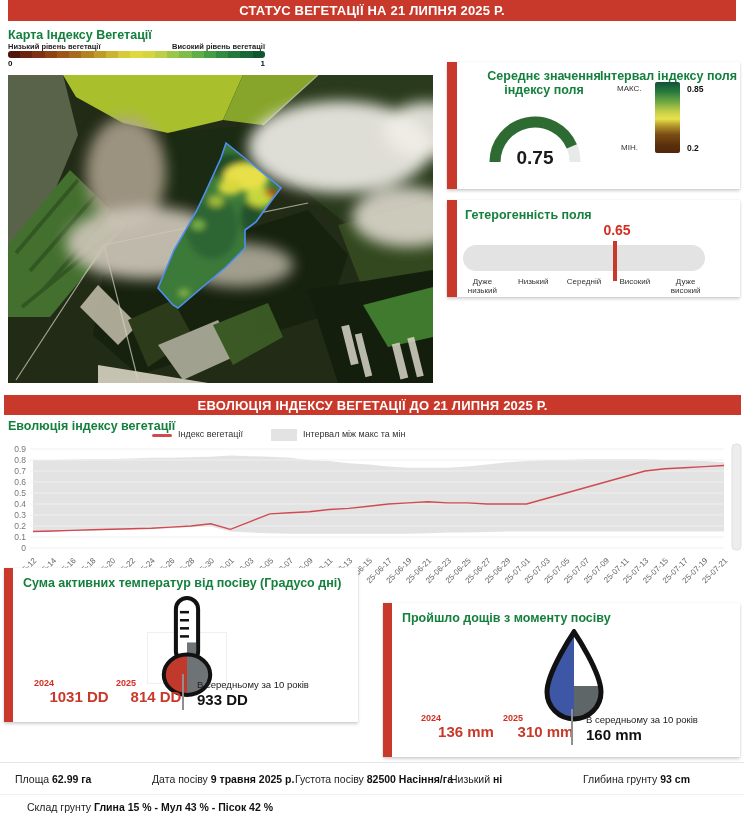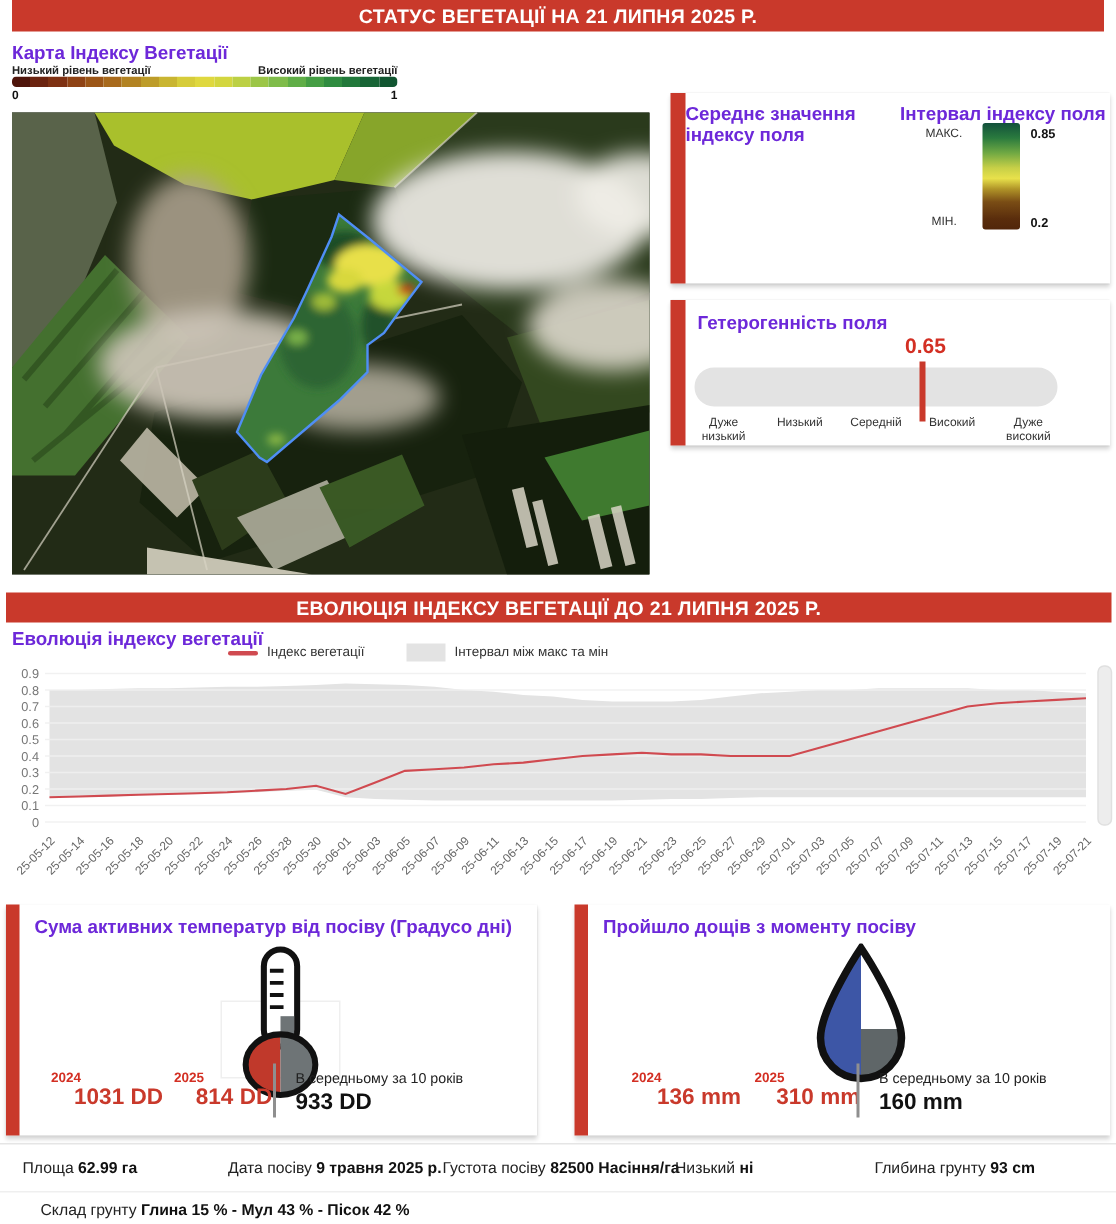--- a/index.html
+++ b/index.html
@@ -5,44 +5,44 @@
   * { margin:0; padding:0; box-sizing:border-box; }
   html,body { background:#fff; }
   body { font-family:"Liberation Sans", sans-serif; }
   #app { position:relative; width:744px; height:816px; background:#fff; overflow:hidden; }
 
   .redbar { position:absolute; background:#c9392b; color:#ffffff; font-weight:bold;
             font-size:13px; text-align:center; line-height:21px; letter-spacing:.2px; }
   #topbar { left:8px; top:0; width:728px; height:21px; }
   #evobar { left:4px; top:395px; width:737px; height:20px; }
 
-  .red-heading { color:#6d28d9; font-weight:bold; font-size:12.5px; }
+  .red-heading { color:#15803d; font-weight:bold; font-size:12.5px; }
 
   
   #map-title { position:absolute; left:8px; top:28px; }
   #legend-low { position:absolute; left:8px; top:42px; font-size:7.5px; font-weight:bold; color:#222; }
   #legend-high { position:absolute; left:125px; top:42px; width:140px; text-align:right; font-size:7.5px; font-weight:bold; color:#222; }
   #scalebar { position:absolute; left:8px; top:51px; width:257px; height:7px; display:flex; border-radius:3px; overflow:hidden; }
   #scalebar span { flex:1; }
   #scale-min { position:absolute; left:8px; top:59px; font-size:8px; font-weight:bold; color:#111; }
   #scale-max { position:absolute; left:255px; top:59px; width:10px; text-align:right; font-size:8px; font-weight:bold; color:#111; }
 
   #map-wrap { position:absolute; left:8px; top:75px; width:425px; height:308px; background:#1d2614; }
 
   
   .card { position:absolute; background:#fff; box-shadow:0 2px 3px rgba(0,0,0,.18), 0 0 1px rgba(0,0,0,.12); }
   .accent { position:absolute; left:0; top:0; width:10px; height:100%; background:#c9392b; }
   #card-avg { left:447px; top:62px; width:293px; height:127px; }
   #card-het { left:447px; top:200px; width:293px; height:97px; }
-  #card-temp { left:4px; top:603px; width:354px; height:154px; }
+  #card-temp { left:4px; top:568px; width:354px; height:154px; }
   #card-rain { left:383px; top:603px; width:357px; height:154px; }
   .card .accent { width:10px; }
   #card-temp .accent, #card-rain .accent { width:9px; }
 
-  #avg-title { position:absolute; left:10px; top:7px; width:150px; line-height:14px; }
+  #avg-title { position:absolute; left:22px; top:7px; width:150px; line-height:14px;text-align:center; }
   #gauge-box { position:absolute; left:28px; top:40px; }
   #gauge-value { font:bold 19px "Liberation Sans", sans-serif; fill:#1a1a1a; }
 
   #interval-title { position:absolute; left:153px; top:7px; }
   #interval-bar { position:absolute; left:208px; top:20px; width:25px; height:71px; border-radius:2px;
      background:linear-gradient(180deg,#12513b 0%,#2a7a3e 14%,#6fa843 28%,#c6cf47 42%,#e8e14b 52%,#b09428 62%,#7a4d15 74%,#5a2d0c 90%,#51260a 100%); }
   .iv-label { position:absolute; font-size:8px; color:#333; }
   .iv-value { position:absolute; font-size:8.5px; font-weight:bold; color:#111; }
   #iv-max-label { left:170px; top:22px; }
   #iv-min-label { left:174px; top:81px; }
@@ -194,20 +194,27 @@
           <ellipse cx="263" cy="118" rx="6" ry="4" fill="#c04018"></ellipse>
         </g>
         <polygon points="213,83 218,68 238,84 273,113 258,133 248,147 237,155 237,173 218,192 170,233 165,230 150,213 166,175 188,137 197,118" fill="none" stroke="#4f8ef5" stroke-width="1.6"></polygon>
       </g>
     </svg>
   </div>
 
   <div id="card-avg" class="card">
     <div class="accent"></div>
     <div id="avg-title" class="red-heading">Середнє значення індексу поля</div>
+    <div id="gauge-box">
+      <svg width="120" height="68" viewBox="0 0 120 68">
+        <path d="M 20,60 A 40,40 0 0 1 100,60" fill="none" stroke="#e7eae6" stroke-width="11"></path>
+        <path d="M 20,60 A 40,40 0 0 1 96.8,44.4" fill="none" stroke="#2e6b33" stroke-width="11" stroke-linecap="butt"></path>
+        <text id="gauge-value" x="60" y="62" text-anchor="middle">0.75</text>
+      </svg>
+    </div>
     <div id="interval-title" class="red-heading">Інтервал індексу поля</div>
     <div id="iv-max-label" class="iv-label">МАКС.</div>
     <div id="iv-max-value" class="iv-value">0.85</div>
     <div id="interval-bar"></div>
     <div id="iv-min-label" class="iv-label">МІН.</div>
     <div id="iv-min-value" class="iv-value">0.2</div>
   </div>
 
   <div id="card-het" class="card">
     <div class="accent"></div>

